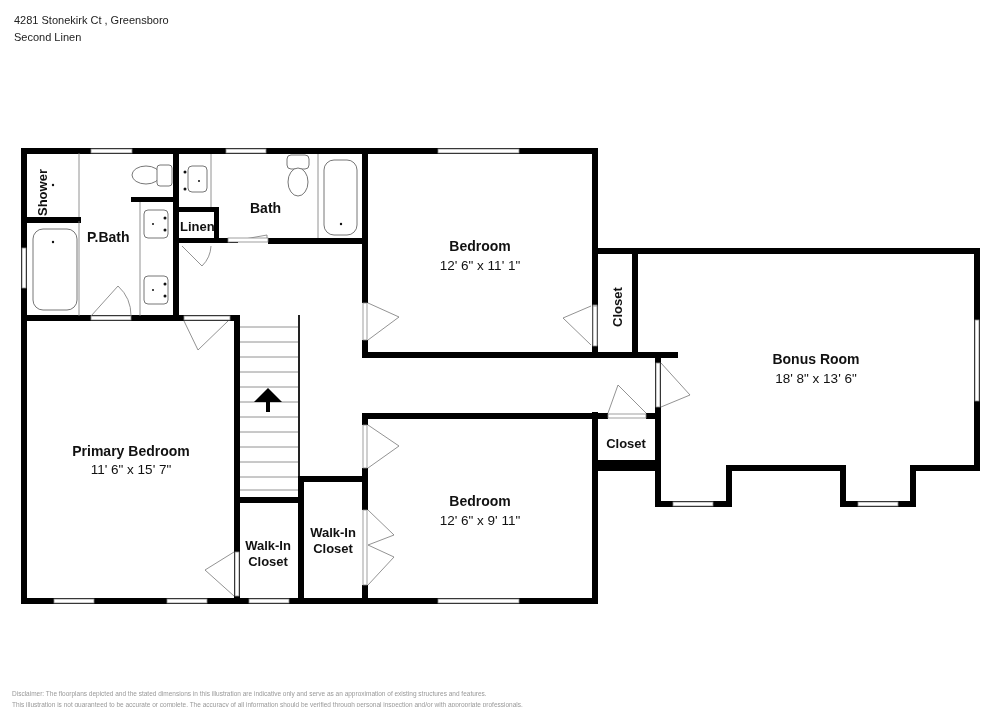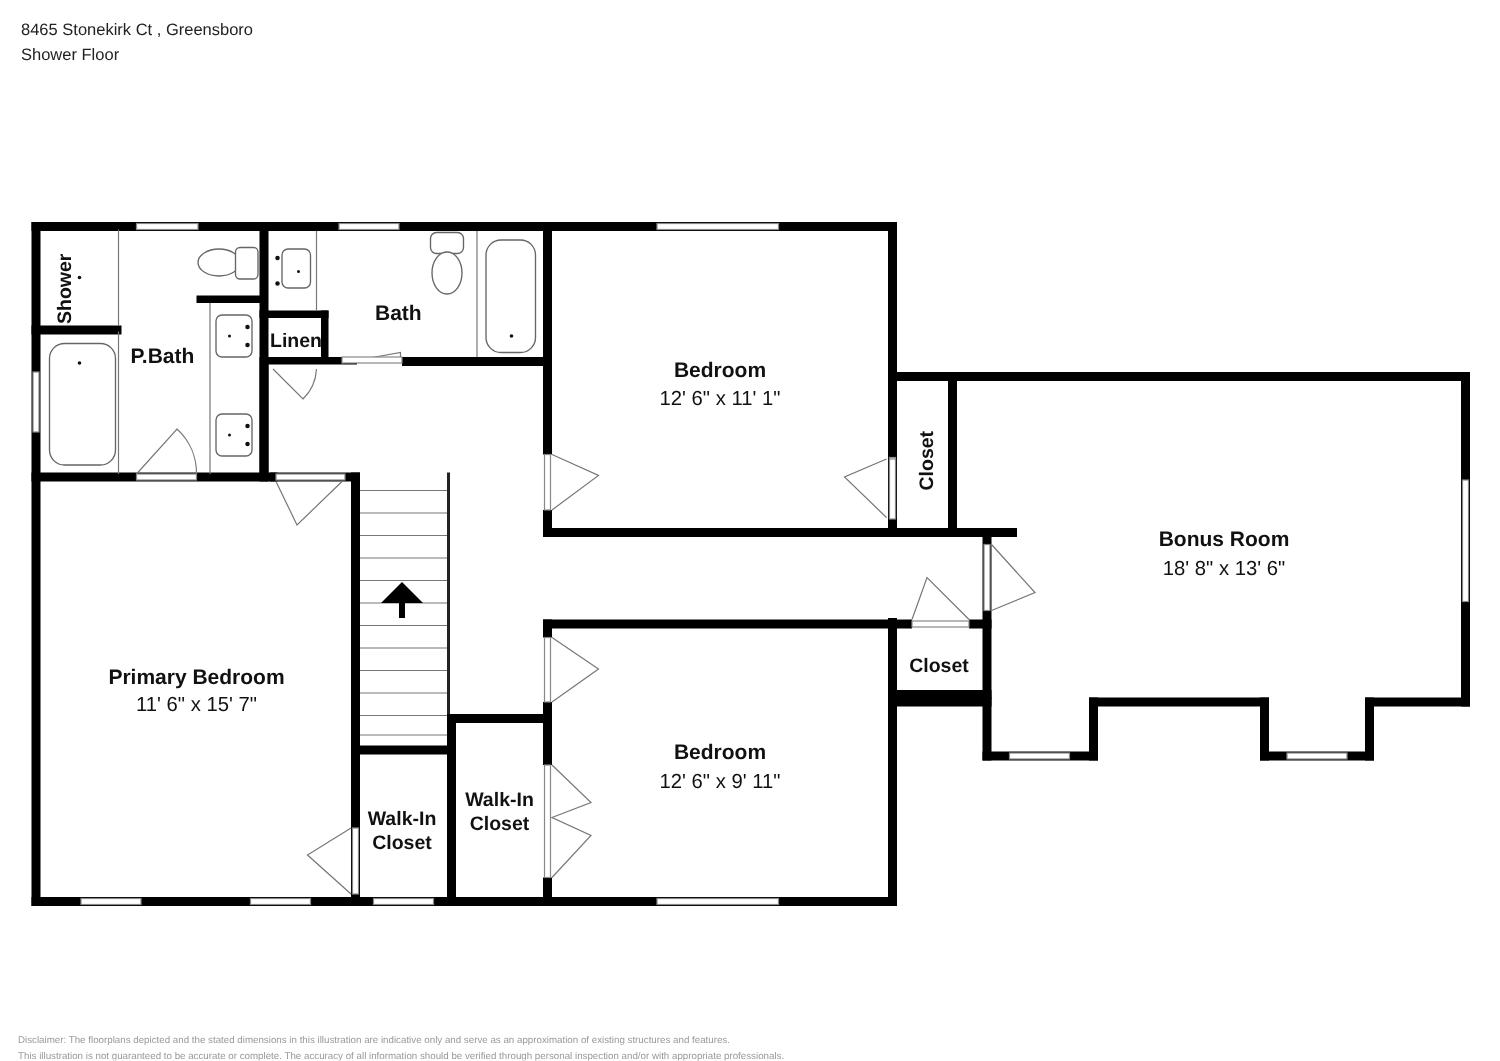--- a/index.html
+++ b/index.html
@@ -12,22 +12,22 @@
   .thin { fill:none; stroke:#777; stroke-width:0.8; }
   .fix { fill:#fff; stroke:#666; stroke-width:0.9; }
   .label-b { font-family:"Liberation Sans", sans-serif; font-weight:bold; font-size:14px; fill:#111; }
   .label-s { font-family:"Liberation Sans", sans-serif; font-weight:bold; font-size:13px; fill:#111; }
   .dim { font-family:"Liberation Sans", sans-serif; font-size:13.5px; fill:#111; }
 </style>
 </head>
 <body>
 
 <div class="header">
-  <div>8465 Stonekirk Ct , Greensboro</div>
-  <div>Shower Floor</div>
+  <div>4281 Stonekirk Ct , Greensboro</div>
+  <div>Second Linen</div>
 </div>
 
 <svg width="1000" height="707" viewBox="0 0 1000 707">
 
   <g>
 
     <rect class="wall" x="21" y="148" width="577" height="6"></rect>
 
     <rect class="wall" x="21" y="148" width="6" height="456"></rect>
 

